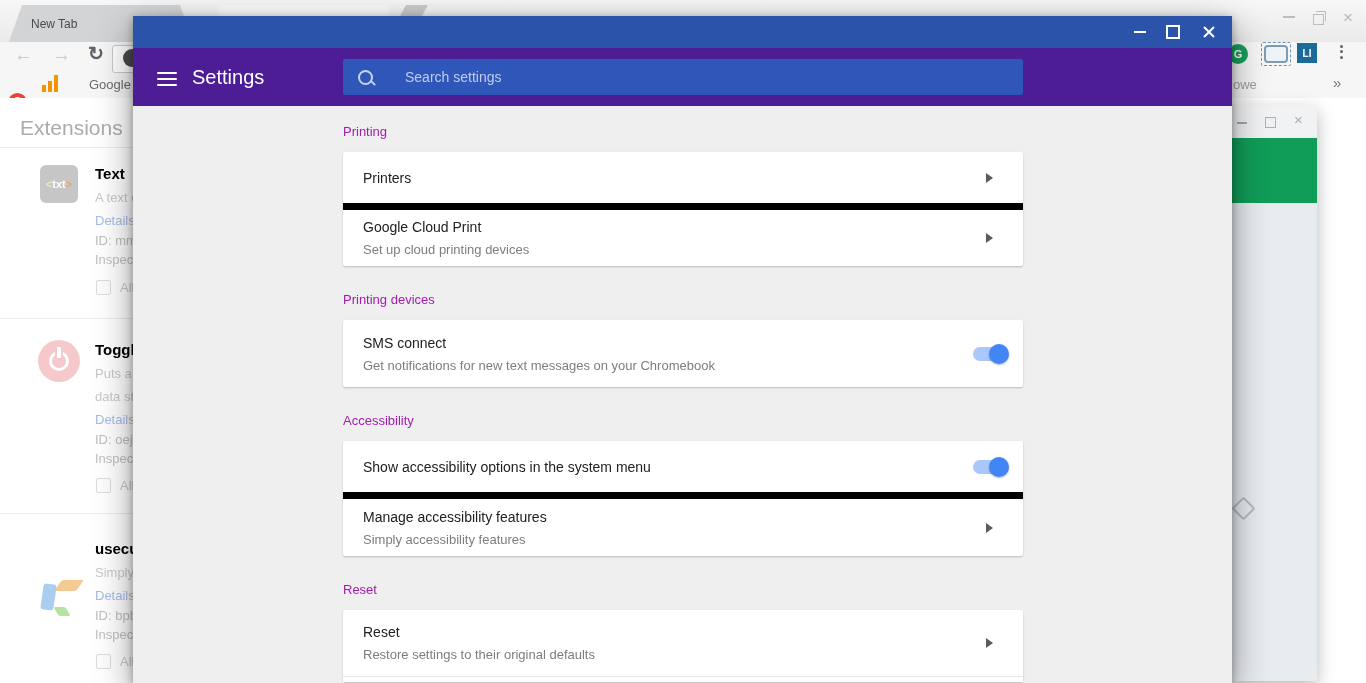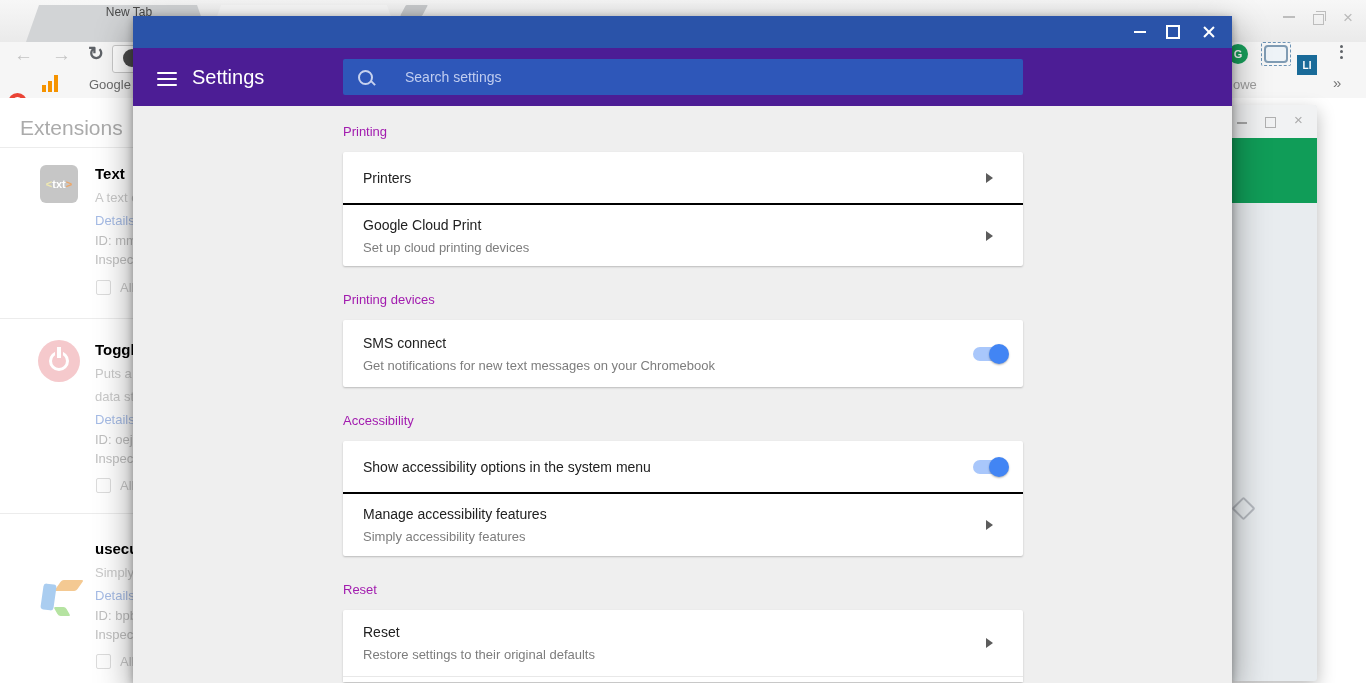--- a/index.html
+++ b/index.html
@@ -91,38 +91,38 @@
   .mag::after{content:"";position:absolute;left:10px;top:10px;width:6px;height:2px;background:#c7d2ef;transform:rotate(45deg);}
   .searchbox input{flex:1;margin-left:30px;background:transparent;border:none;outline:none;
                    font-size:14px;color:#e8eefc;font-family:"Liberation Sans",sans-serif;}
   .searchbox input::placeholder{color:#c0cdf0;}
   .content{position:absolute;left:210px;top:90px;width:680px;}
   .sec-label{font-size:13px;color:#a21caf;margin:26px 0 13px 0;}
   .sec-label.first{margin-top:18px;}
   .card{background:#fff;border-radius:2px;box-shadow:0 1px 2px rgba(0,0,0,.22);}
   .srow{position:relative;display:flex;flex-direction:column;justify-content:center;
         padding-left:20px;padding-right:84px;box-sizing:border-box;}
-  .srow + .srow{border-top:2px solid #000000;}
+  .srow + .srow{border-top:7px solid #000000;}
   .srow .t{font-size:14px;color:#212121;}
   .srow .s{font-size:13px;color:#7d7d7d;margin-top:7px;}
   .arrow{position:absolute;right:30px;top:50%;margin-top:-5px;width:0;height:0;
          border-top:5px solid transparent;border-bottom:5px solid transparent;border-left:7px solid #5c5c5c;}
   .toggle{position:absolute;right:16px;top:50%;margin-top:-7px;width:34px;height:14px;border-radius:7px;background:#a9c7fb;}
   .toggle::after{content:"";position:absolute;right:-2px;top:-3px;width:20px;height:20px;border-radius:50%;
                  background:#4285f4;box-shadow:0 1px 2px rgba(0,0,0,.3);}
   .stub{height:5px;border-top:1px solid #e8e8e8;background:#fff;}
 </style>
 </head>
 <body>
 
 <div class="stage">
 
   <div>
     <div class="tabstrip">
-      <div class="tab" style="left:26px;width:184px;background:#d2d4d6;flex-direction:column;">
+      <div class="tab" style="left:9px;width:184px;background:#d2d4d6;">
         <span style="margin-left:22px;">New Tab</span>
         <span class="tab-close">×</span>
       </div>
       <div class="tab" style="left:208px;width:192px;background:#fafafa;">
         <span class="puzzle"></span>
         <span>Extensions</span>
         <span class="tab-close">×</span>
       </div>
       <div class="abs" style="left:403px;top:5px;width:22px;height:11px;background:#c9cbcd;transform:skewX(-28deg);border-radius:1px;"></div>
 
@@ -134,21 +134,21 @@
     <div class="toolbar">
       <span class="abs navglyph" style="left:14px;top:3px;color:#c3c3c3;">←</span>
       <span class="abs navglyph" style="left:52px;top:3px;color:#c3c3c3;">→</span>
       <span class="abs navglyph" style="left:88px;top:2px;color:#5f6368;font-weight:bold;">↻</span>
       <div class="addressbar">
         <span class="siteicon"></span>
       </div>
 
       <div class="abs gbadge" style="left:1228px;top:2px;">G</div>
       <div class="abs capture" style="left:1264px;top:3px;"></div>
-      <div class="abs libadge" style="left:1297px;top:1px;margin-top:12px;">LI</div>
+      <div class="abs libadge" style="left:1297px;top:1px;">LI</div>
       <div class="abs dots" style="left:1340px;top:0;">
           <i></i>
           <i></i>
           <i></i>
         </div>
 
       <div class="abs bm-ico chrome-ico" style="left:8px;top:33px;"></div>
       <div class="abs bars" style="left:42px;top:33px;width:18px;height:17px;">
         <span style="left:0;width:4px;height:7px;"></span>
           <span style="left:6px;width:4px;height:11px;"></span>

